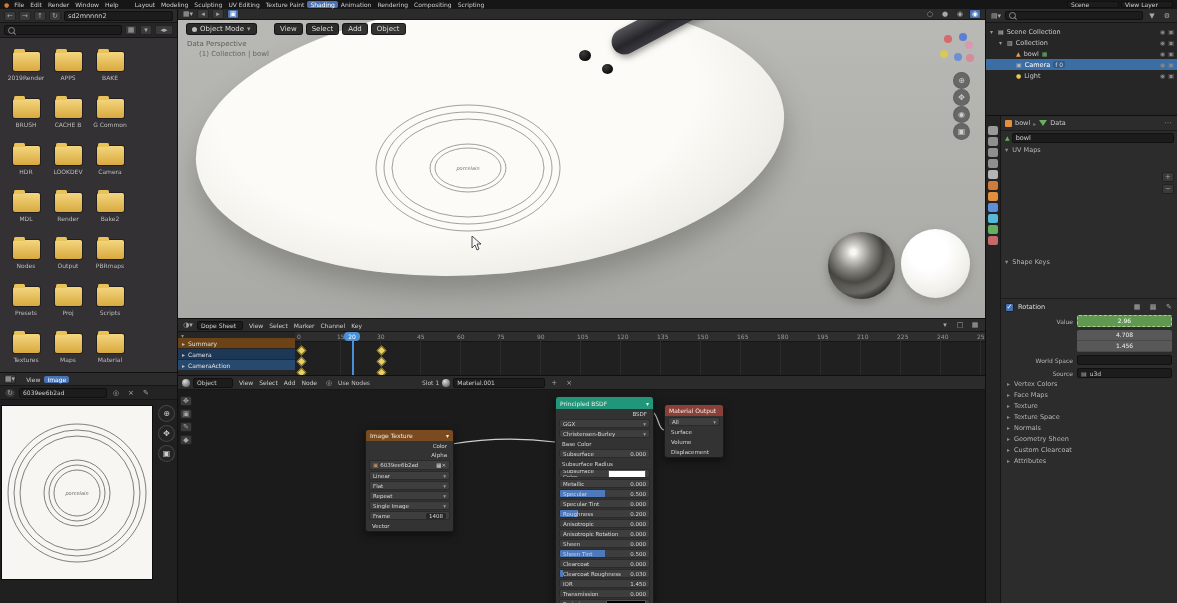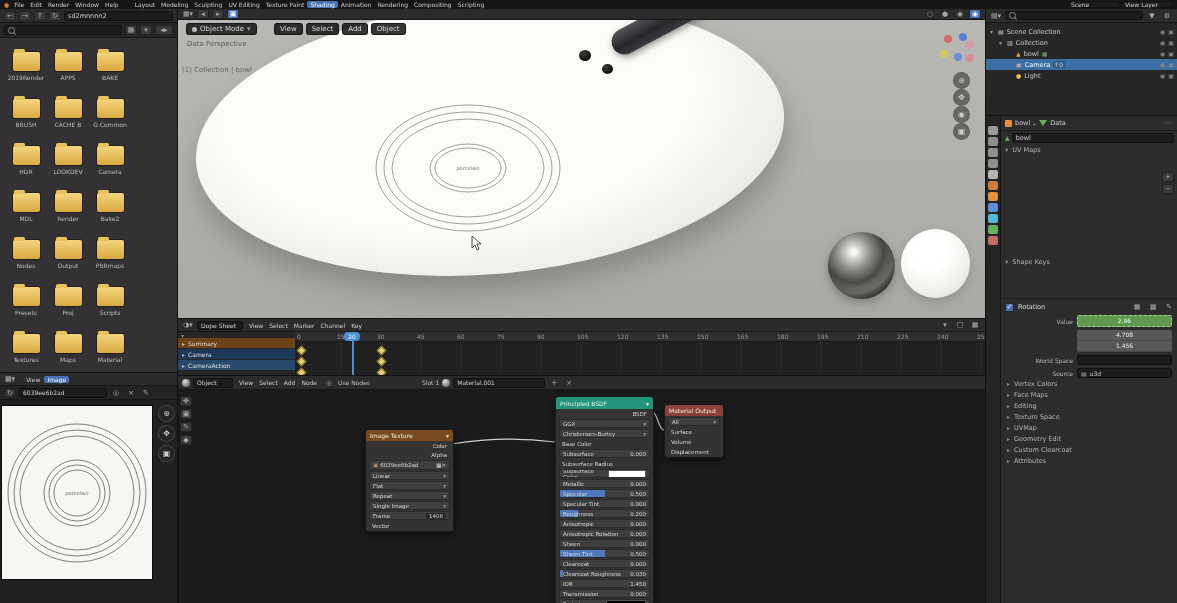--- a/index.html
+++ b/index.html
@@ -254,21 +254,21 @@
           <span style="color:#9a9a9a;">▾</span>
       </span>
       <span id="vp-menus" style="position:absolute;left:96px;top:3px;display:flex;gap:3px;">
           <span class="pill">View</span>
           <span class="pill">Select</span>
           <span class="pill">Add</span>
           <span class="pill">Object</span>
         </span>
 
       <div class="abs t7" style="left:9px;top:20px;color:#5c5c58;">Data Perspective</div>
-      <div class="abs t7" style="left:4px;top:30px;color:#66665f;margin-top:16px;">(1) Collection | bowl</div>
+      <div class="abs t7" style="left:21px;top:30px;color:#66665f;">(1) Collection | bowl</div>
 
       <div class="abs" style="left:650px;top:212px;width:67px;height:67px;border-radius:50%;
                   background:radial-gradient(circle at 38% 30%, #f7f7f4 4%, #cfcec9 12%, #8b8a84 28%, #4a4944 48%, #84837d 66%, #35342f 86%, #6b6a64 100%);
                   box-shadow:inset -4px -6px 10px rgba(0,0,0,.4),0 4px 8px rgba(90,90,85,.5);"></div>
       <div class="abs" style="left:723px;top:209px;width:69px;height:69px;border-radius:50%;
                   background:radial-gradient(circle at 40% 32%, #ffffff 30%, #f1f0ea 65%, #dcdbd4 92%);
                   box-shadow:0 4px 8px rgba(110,110,104,.4);"></div>
 
       <svg class="abs" style="left:758px;top:10px;" width="40" height="40">
         <circle cx="12" cy="9" r="4" fill="#d66a6a"></circle>
@@ -724,33 +724,33 @@
           <div class="collapsed-item">
             <span class="t6" style="color: rgb(138, 138, 138);">▸</span>
             <span class="t65">Vertex Colors</span>
           </div>
           <div class="collapsed-item">
             <span class="t6" style="color: rgb(138, 138, 138);">▸</span>
             <span class="t65">Face Maps</span>
           </div>
           <div class="collapsed-item">
             <span class="t6" style="color: rgb(138, 138, 138);">▸</span>
-            <span class="t65">Editing</span>
+            <span class="t65">Texture</span>
           </div>
           <div class="collapsed-item">
             <span class="t6" style="color: rgb(138, 138, 138);">▸</span>
             <span class="t65">Texture Space</span>
           </div>
           <div class="collapsed-item">
             <span class="t6" style="color: rgb(138, 138, 138);">▸</span>
-            <span class="t65">UVMap</span>
+            <span class="t65">Normals</span>
           </div>
           <div class="collapsed-item">
             <span class="t6" style="color: rgb(138, 138, 138);">▸</span>
-            <span class="t65">Geometry Edit</span>
+            <span class="t65">Geometry Sheen</span>
           </div>
           <div class="collapsed-item">
             <span class="t6" style="color: rgb(138, 138, 138);">▸</span>
             <span class="t65">Custom Clearcoat</span>
           </div>
           <div class="collapsed-item">
             <span class="t6" style="color: rgb(138, 138, 138);">▸</span>
             <span class="t65">Attributes</span>
           </div>
         </div>

